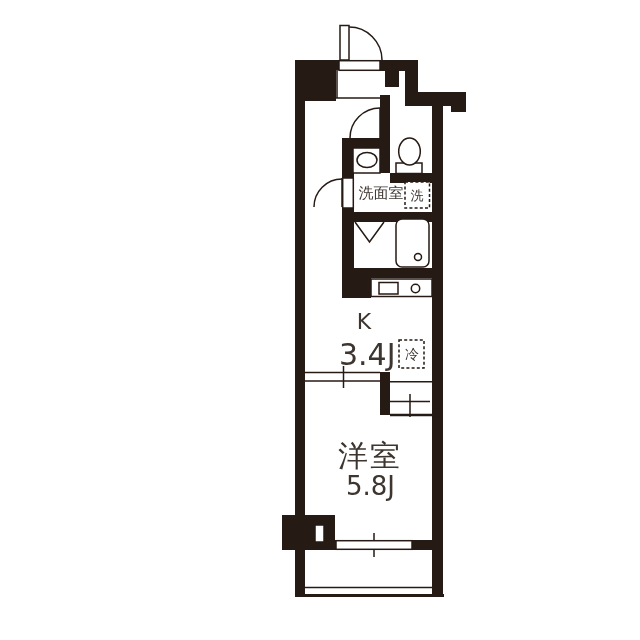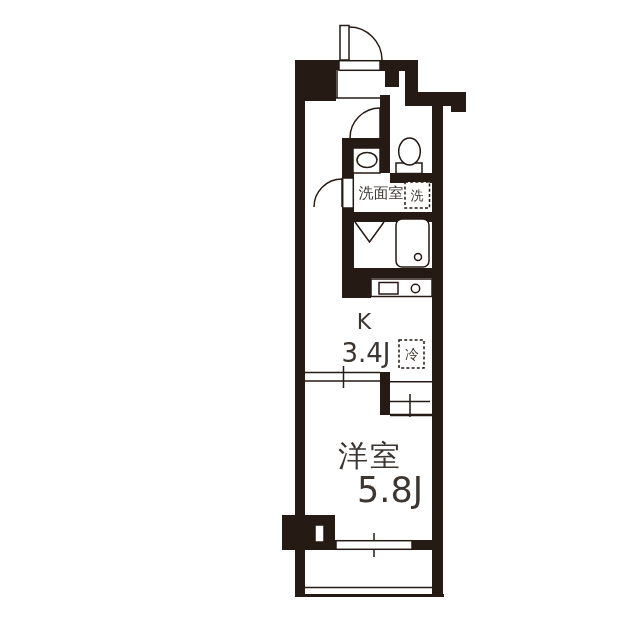--- a/index.html
+++ b/index.html
@@ -10,24 +10,24 @@
     margin-left:47px;
   }
   #plan-svg{position:absolute;left:0;top:0;}
   .plan-label{
     position:absolute;color:#3c3530;line-height:1;text-align:center;
     white-space:nowrap;
   }
   .lbl-washroom {left:308px;top:186px;width:52px;font-size:15px;}
   .lbl-washer   {left:357px;top:189px;width:26px;font-size:13px;}
   .lbl-k        {left:297px;top:311px;width:40px;font-size:22px;}
-  .lbl-ksize    {left:292px;top:340px;width:54px;font-size:26px;}
+  .lbl-ksize    {left:292px;top:340px;width:54px;font-size:30px;}
   .lbl-fridge   {left:352px;top:347px;width:26px;font-size:14px;}
   .lbl-room     {left:291px;top:441px;width:58px;font-size:30px;letter-spacing:2px;}
-  .lbl-roomsize {left:310px;top:473px;width:57px;font-size:35px;}
+  .lbl-roomsize {left:295px;top:473px;width:57px;font-size:26px;}
 </style>
 </head>
 <body>
 
 <div id="stage">
 
   <svg id="plan-svg" width="640" height="640" viewBox="0 0 640 640">
 
     <g stroke="none" fill="#261a14">
       <rect x="248" y="60" width="10" height="537"></rect>

